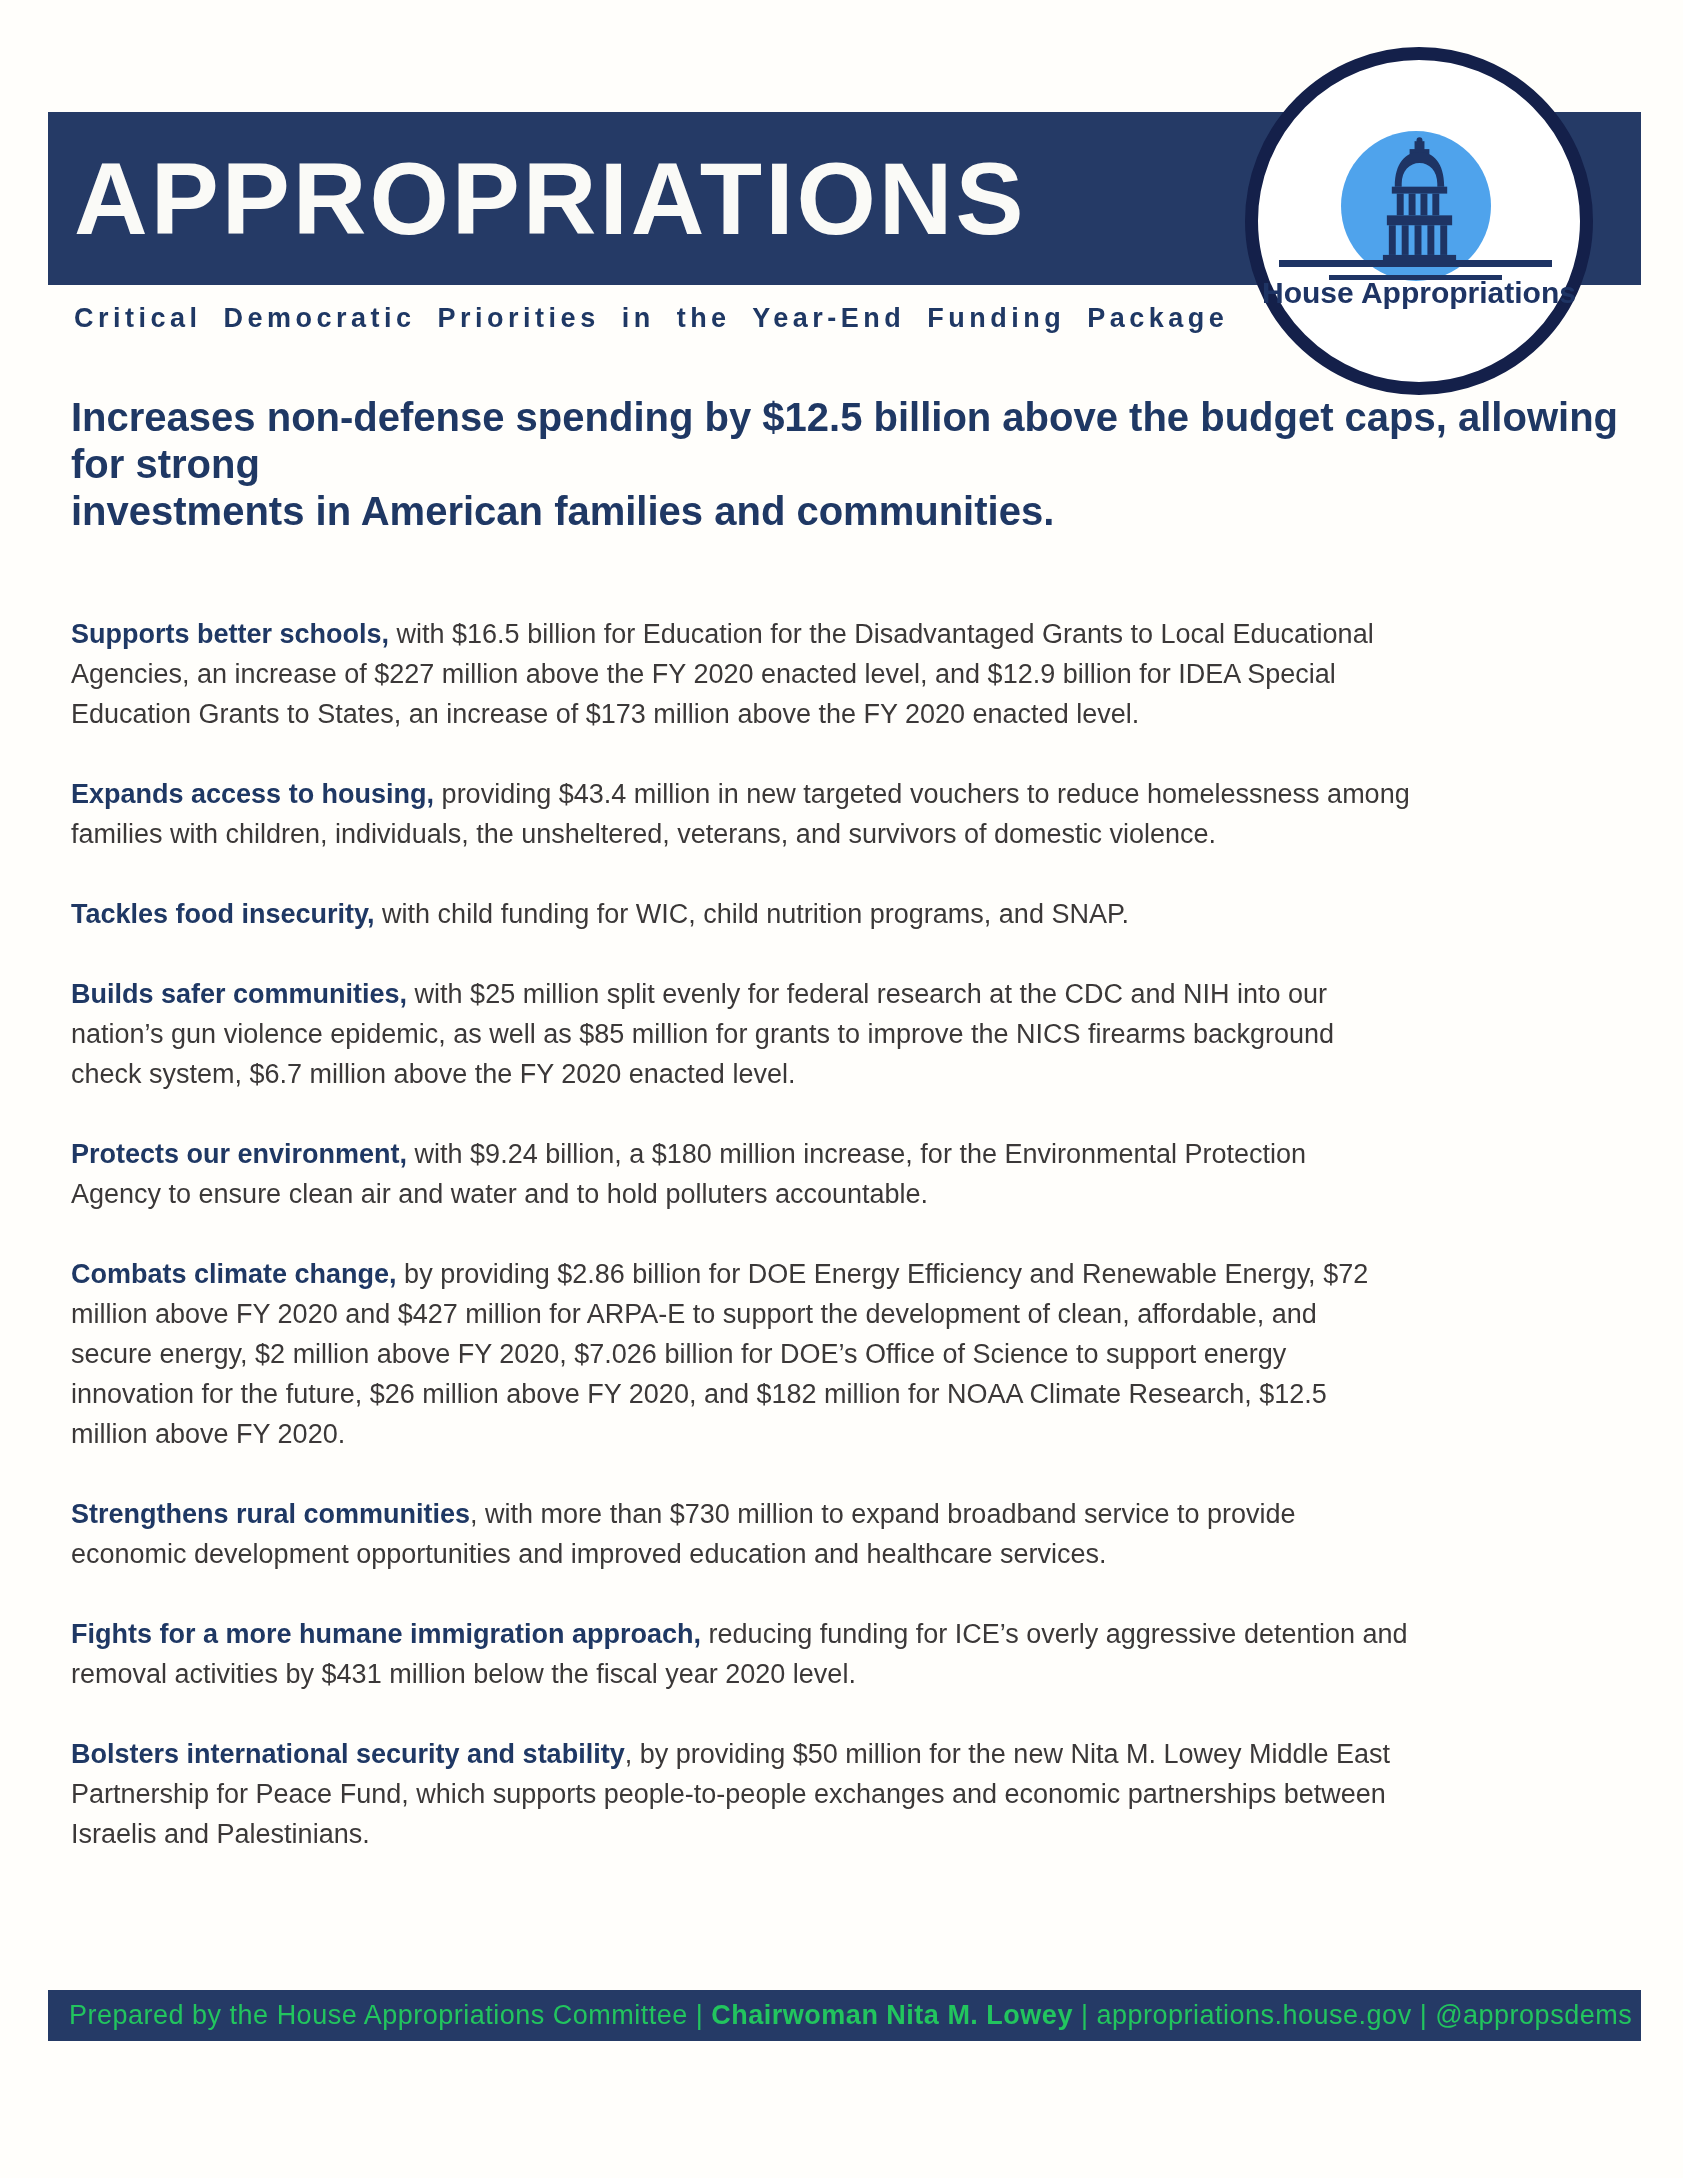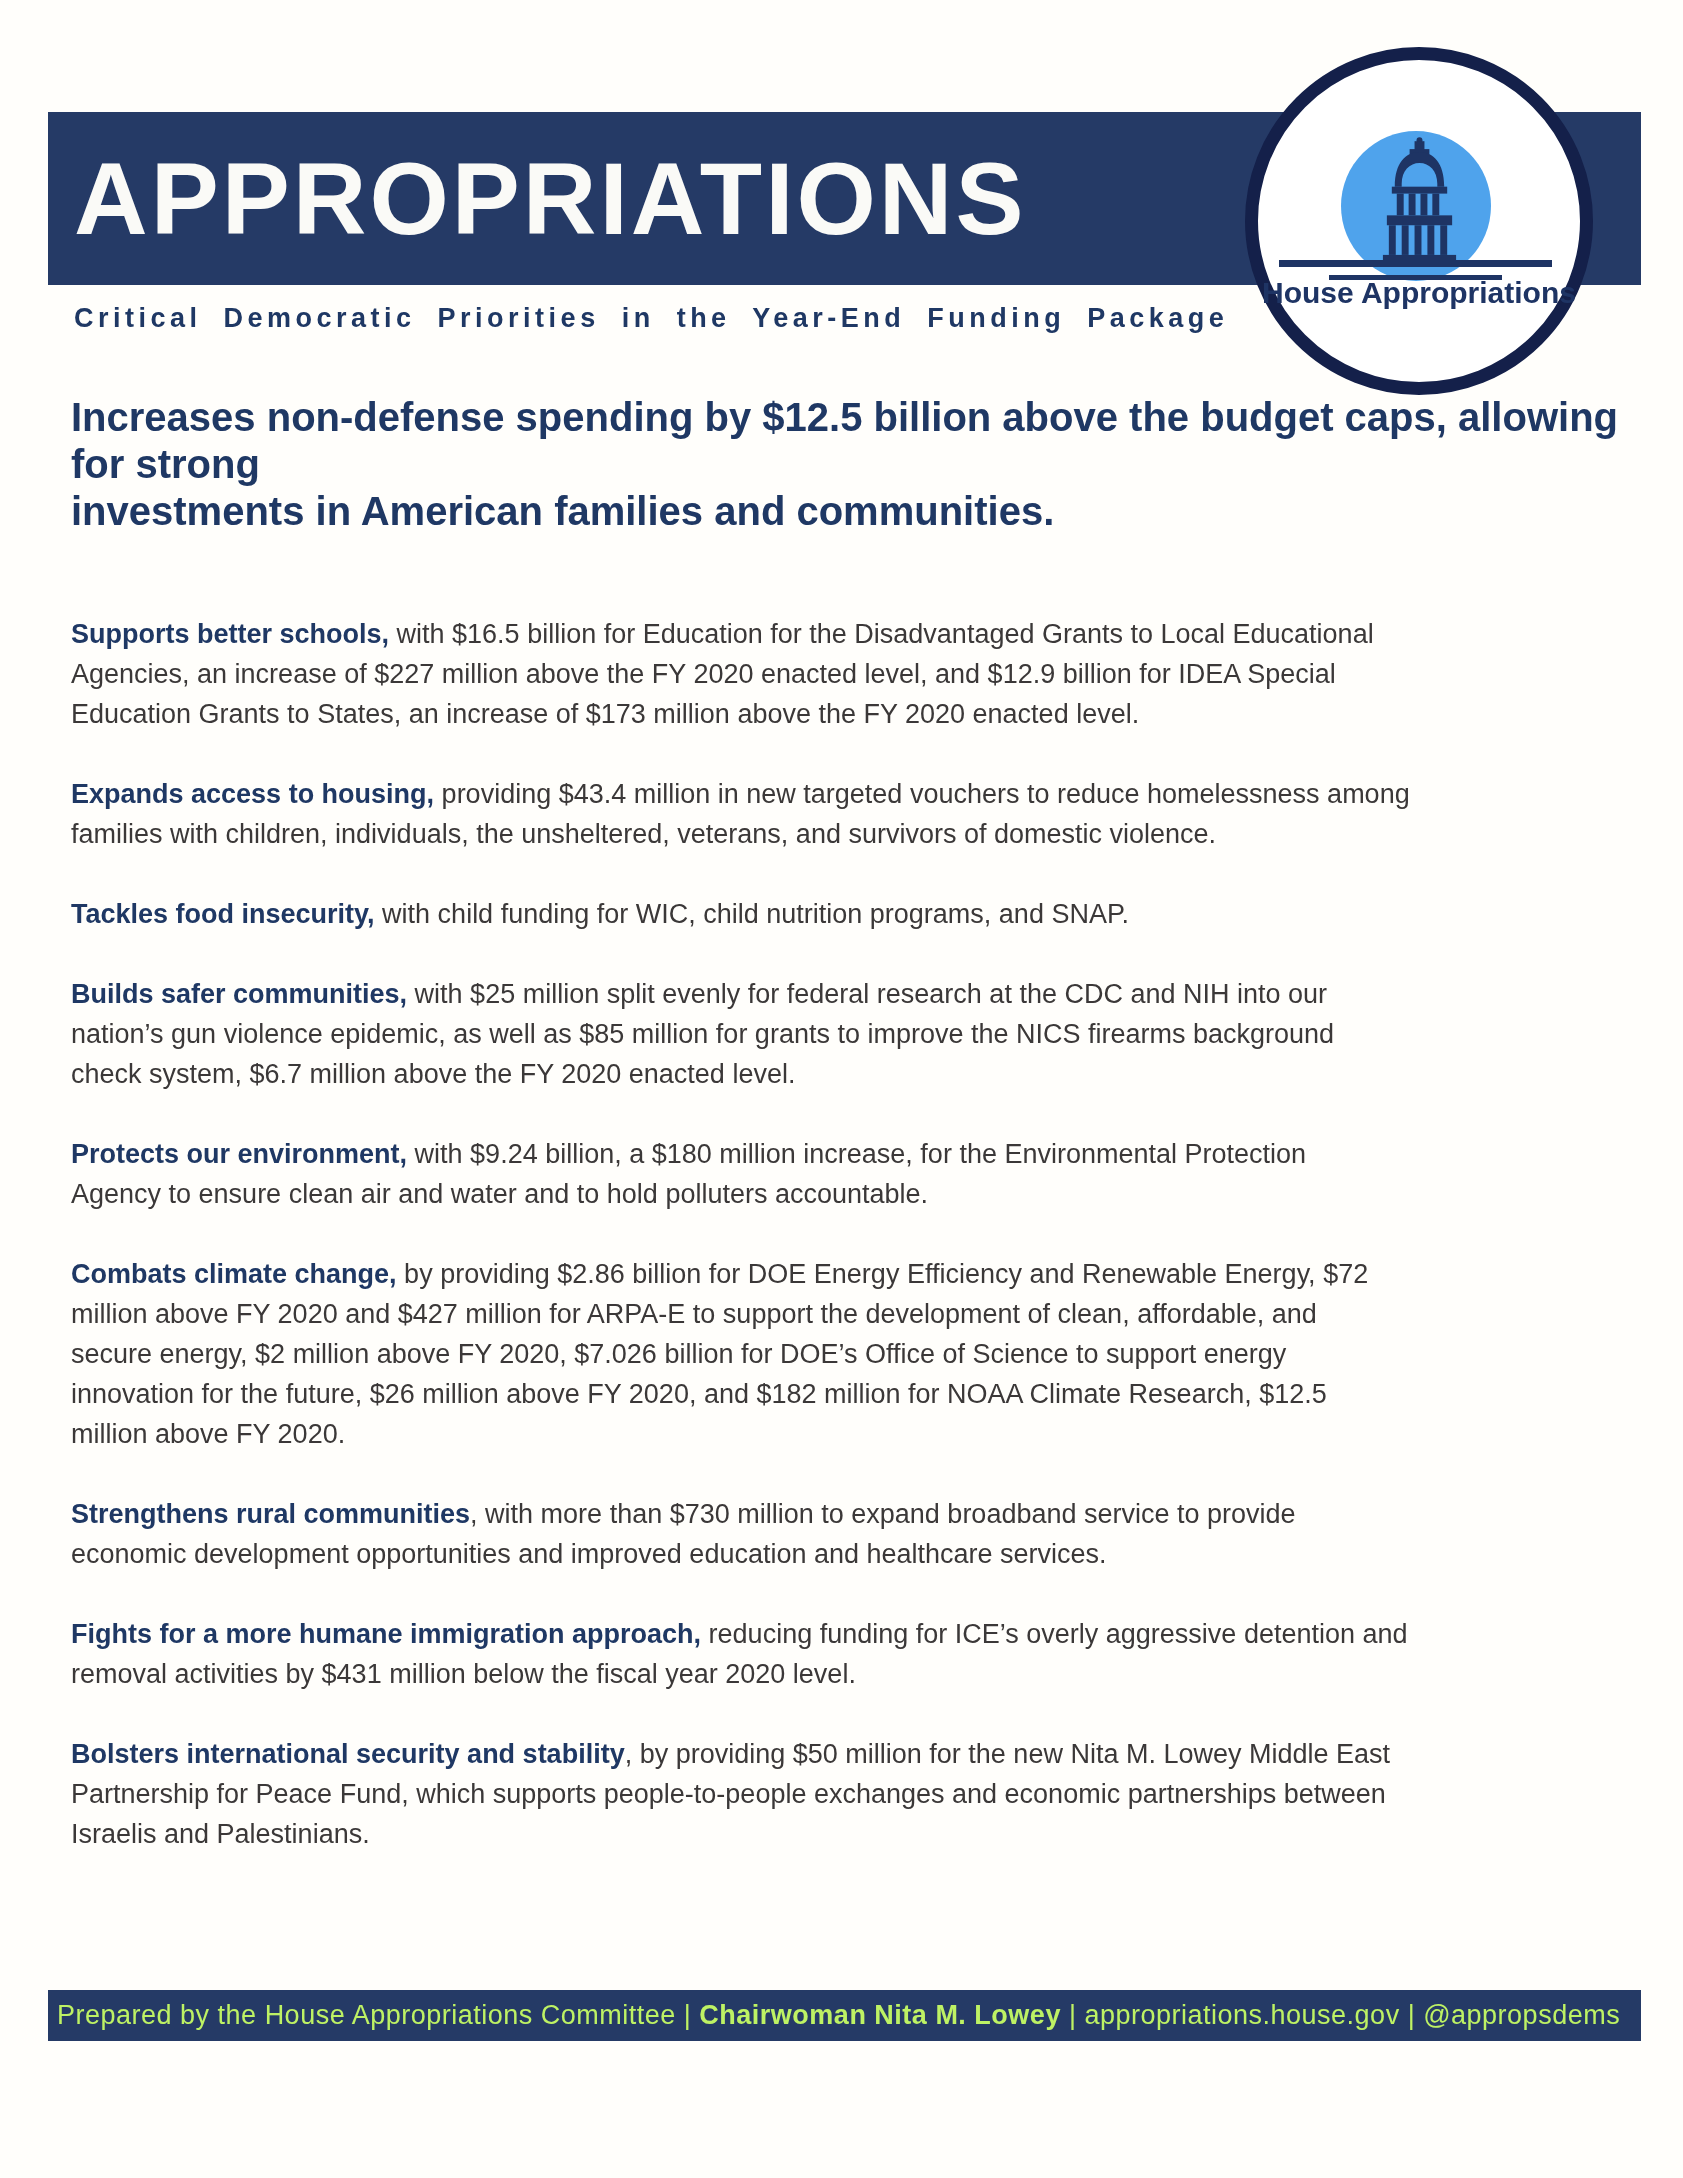--- a/index.html
+++ b/index.html
@@ -112,24 +112,24 @@
     font-weight: 700;
     white-space: normal;
   }
 
   
   .footer {
     position: absolute;
     left: 48px; top: 1990px;
     width: 1593px; height: 51px;
     background: #253a66;
-    color: #bef264;
+    color: #22c55e;
     font-size: 27px;
     line-height: 51px;
-    padding-left: 9px;
+    padding-left: 21px;
     letter-spacing: 0.5px;
     white-space: nowrap;
   }
   .footer b { font-weight: 700; }
 </style>
 </head>
 <body>
 
 <div class="banner">
   <div class="banner-title">APPROPRIATIONS</div>

